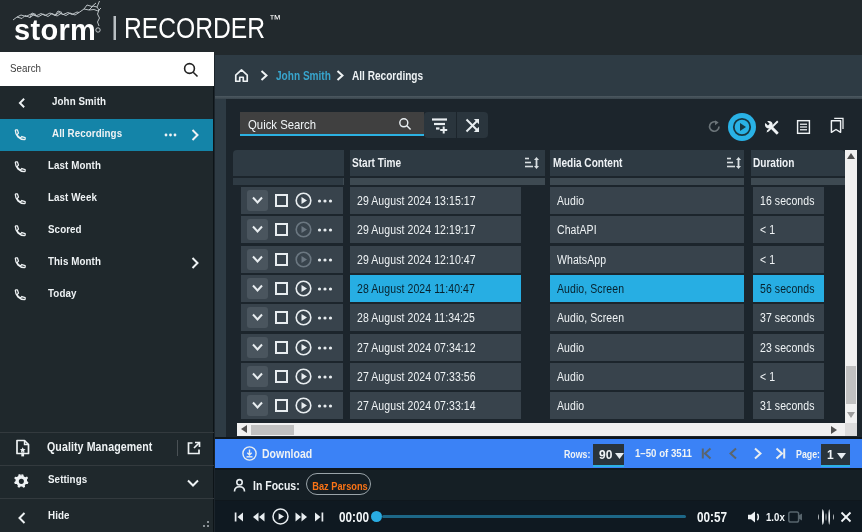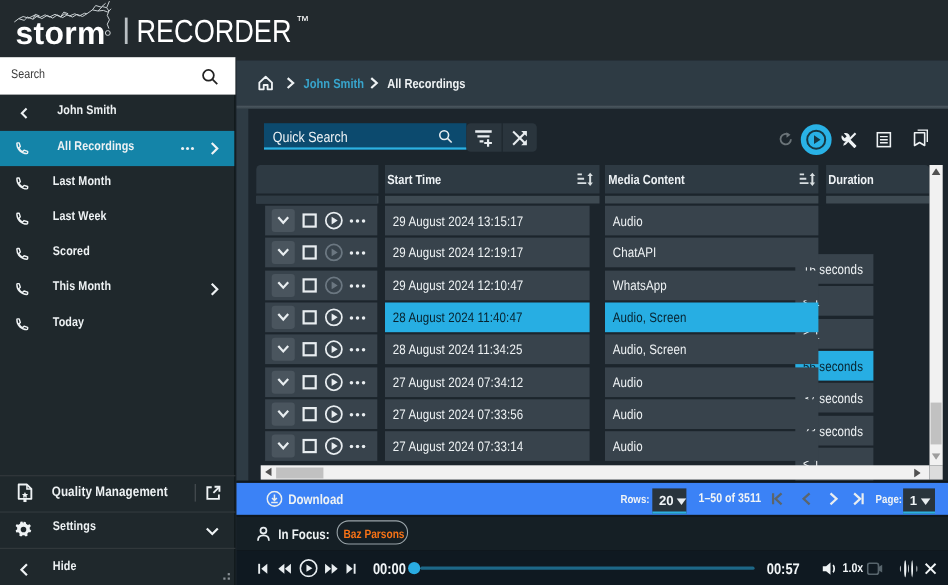--- a/index.html
+++ b/index.html
@@ -20,35 +20,35 @@
              display:inline-block; transform:scaleX(.85); transform-origin:0 50%; white-space:pre; }
   .mi.sel { background:#1484a8; width:213px; }
   .botline { position:absolute; left:0; width:214px; border-top:1px solid #333a3e; }
   
   #crumb { left:215px; top:55px; width:647px; height:41px; background:#2e3b44; color:#e9eef1; }
   #crumbline { left:215px; top:96px; width:647px; height:3px;
       background:linear-gradient(to bottom,#4d5961,#39454d); }
   #gutter { left:215px; top:99px; width:11px; height:338px; background:#2e3b44; }
   #card { left:226px; top:99px; width:636px; height:338px; background:#1c252c; }
   
-  #qsearch { left:240px; top:112px; width:184px; height:24px; background:#0c4a6e;
+  #qsearch { left:240px; top:112px; width:184px; height:24px; background:#404040;
              border-bottom:2px solid #2cb1e2; }
   #qsearch span { position:absolute; left:8px; top:5px; font-size:13.5px; color:#f0f4f6;
                   display:inline-block; transform:scaleX(.84); transform-origin:0 50%; white-space:pre; }
   .tbtn { position:absolute; top:112px; width:30px; height:26px; background:#2a353d; }
   
   #thead { left:233px; top:150px; width:612px; height:26px; background:#2e3a43;
            border-radius:4px 4px 0 0; }
   #tband { left:233px; top:178px; width:612px; height:7px; background:#3e4a52; }
   .trow { position:absolute; left:241px; width:604px; height:27px; }
   .cell { position:absolute; top:0; height:27px; background:#38434c; }
   .c0 { left:0; width:102px; }
-  .c1 { left:109px; width:186px; }
+  .c1 { left:109px; width:171px; }
   .c2 { left:309px; width:194px; }
-  .c3 { left:482px; width:71px;margin-top:44px; }
+  .c3 { left:512px; width:71px; }
   .hl .c1, .hl .c2, .hl .c3 { background:#27aee3; }
   .ct { position:absolute; top:7px; font-size:12.5px; font-weight:400; color:#eff3f5; letter-spacing:.1px;
         display:inline-block; transform:scaleX(.84); transform-origin:0 50%; white-space:pre; }
   .hl .ct { color:#07222e; }
   .chvbtn { position:absolute; left:6px; top:3px; width:21px; height:21px; background:#4a555e; border-radius:3px; }
   .cbx { position:absolute; left:34px; top:7px; width:13px; height:13px; border:2px solid #e8edf0; }
   .hdrtxt { position:absolute; top:6px; font-size:12px; font-weight:700; color:#eef2f5;
             display:inline-block; transform:scaleX(.84); transform-origin:0 50%; white-space:pre; }
   .nw { display:inline-block; transform:scaleX(.84); transform-origin:0 50%; white-space:pre; }
   .cnw { display:inline-block; transform:scaleX(.84); transform-origin:50% 50%; white-space:pre; }
@@ -569,21 +569,21 @@
 
   <div class="abs" id="dlbar">
     <svg class="abs" style="left:27px;top:7px" width="15" height="15" viewBox="0 0 15 15">
       <circle cx="7.5" cy="7.5" r="6.6" fill="none" stroke="#e8edf0" stroke-width="1.4"></circle>
       <path d="M7.5 3.5 V8.5 M5.3 6.8 L7.5 9 L9.7 6.8" fill="none" stroke="#e8edf0" stroke-width="1.4"></path>
       <line x1="4.5" y1="10.8" x2="10.5" y2="10.8" stroke="#e8edf0" stroke-width="1.4"></line>
     </svg>
     <span class="abs nw" style="left:47px;top:8px;font-size:12.5px;font-weight:700;color:#eef2f4;">Download</span>
     <span class="abs seltxt nw" style="left:349px;top:9px;font-size:10.5px;">Rows:</span>
     <div class="uselect" style="left:378px;top:5px;width:31px;">
-      <span class="abs" style="left:6px;top:4px;font-size:12px;font-weight:600;color:#f0f4f6;">20</span>
+      <span class="abs" style="left:6px;top:4px;font-size:12px;font-weight:600;color:#f0f4f6;">90</span>
       <svg class="abs" style="left:22px;top:9px" width="9" height="6" viewBox="0 0 9 6">
           <path d="M0 0 H9 L4.5 6 Z" fill="#e8edf0"></path>
         </svg>
     </div>
     <span class="abs seltxt nw" style="left:420px;top:8px;font-size:11.5px;">1–50 of 3511</span>
     <svg class="abs" style="left:485px;top:8px" width="13" height="13" viewBox="0 0 13 13">
         <path d="M10.5 1.5 L5 6.5 L10.5 11.5" fill="none" stroke="#5b656c" stroke-width="2"></path>
         <line x1="2.8" y1="1.5" x2="2.8" y2="11.5" stroke="#5b656c" stroke-width="2"></line>
       </svg>
     <svg class="abs" style="left:512px;top:8px" width="13" height="13" viewBox="0 0 13 13">

